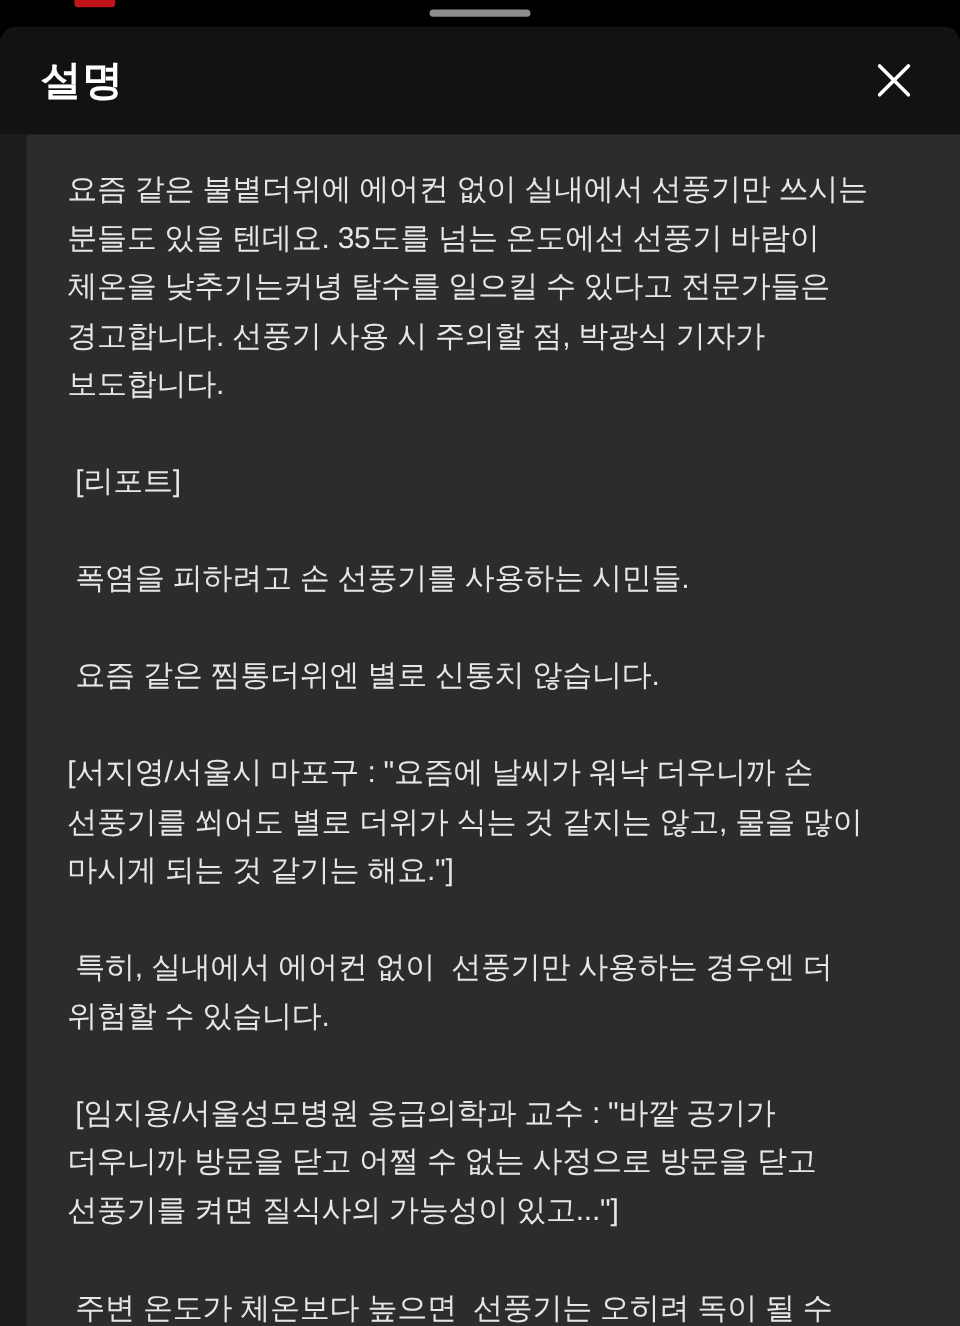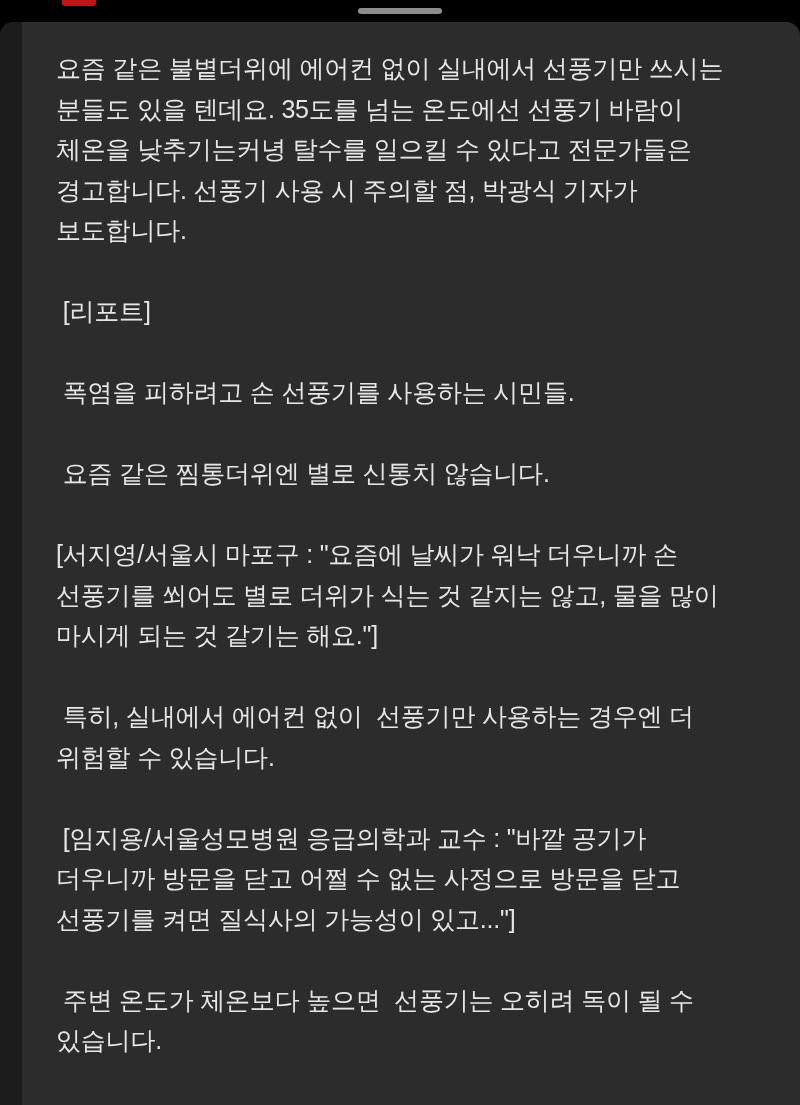--- a/index.html
+++ b/index.html
@@ -119,20 +119,31 @@
 
 <div id="app">
 
   <div class="top-strip">
     <div class="red-mark"></div>
     <div class="grabber"></div>
   </div>
 
   <div class="sheet">
 
+    <div class="sheet-header">
+      <div class="sheet-title">설명</div>
+      <div class="close-btn">
+        <span>
+          <svg width="40" height="40" viewBox="0 0 40 40" aria-hidden="true">
+            <line x1="8" y1="8" x2="32" y2="32" stroke="#ffffff" stroke-width="3" stroke-linecap="round"></line>
+            <line x1="32" y1="8" x2="8" y2="32" stroke="#ffffff" stroke-width="3" stroke-linecap="round"></line>
+          </svg>
+        </span>
+      </div>
+    </div>
 
     <div class="sheet-body">
       <div class="left-rail"></div>
       <div class="desc-text">요즘 같은 불볕더위에 에어컨 없이 실내에서 선풍기만 쓰시는 분들도 있을 텐데요. 35도를 넘는 온도에선 선풍기 바람이 체온을 낮추기는커녕 탈수를 일으킬 수 있다고 전문가들은 경고합니다. 선풍기 사용 시 주의할 점, 박광식 기자가 보도합니다.
 
  [리포트]
 
  폭염을 피하려고 손 선풍기를 사용하는 시민들.
 
  요즘 같은 찜통더위엔 별로 신통치 않습니다.

